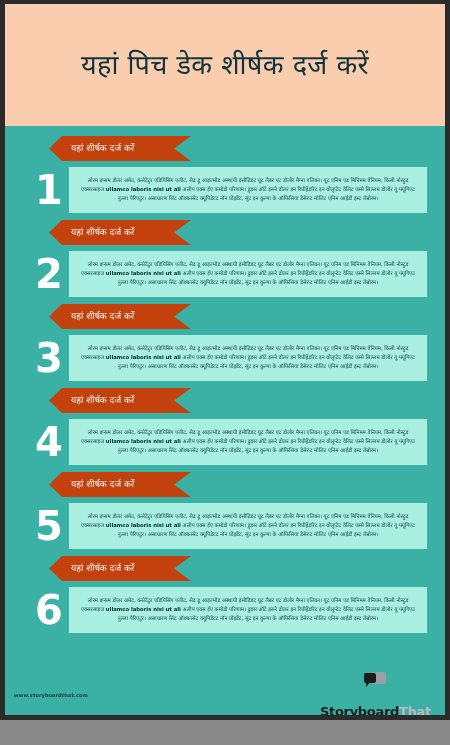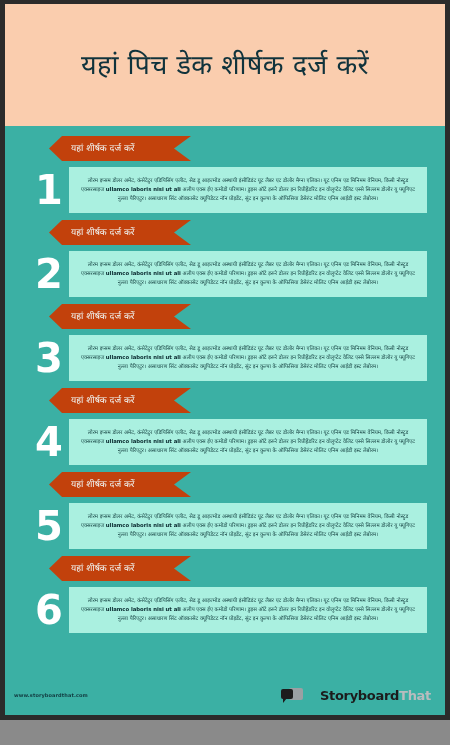--- a/index.html
+++ b/index.html
@@ -143,20 +143,21 @@
   .footer-url {
     font-size: 5px;
     font-weight: bold;
     color: #123b40;
     letter-spacing: 0.1px;
   }
   .logo {
     display: flex;
     align-items: center;
     gap: 17px;
+    flex-direction: column;
   }
   .logo-mark {
     position: relative;
     width: 22px;
     height: 15px;
   }
   .logo-mark .bub-back {
     position: absolute;
     left: 8px;
     top: 0;

